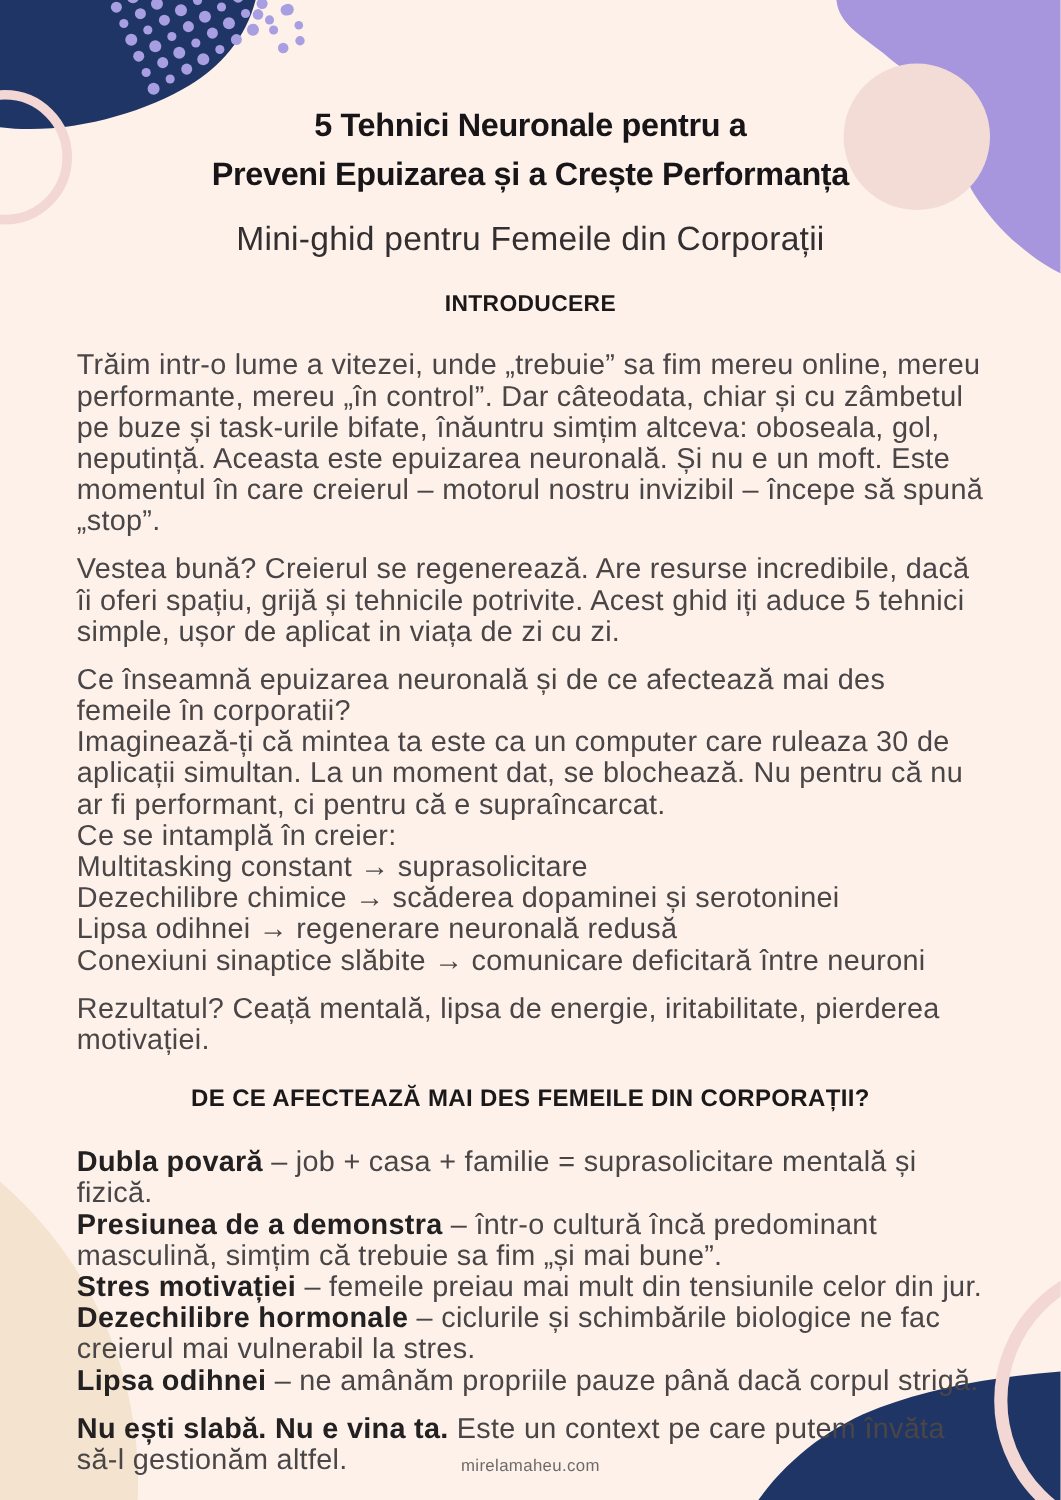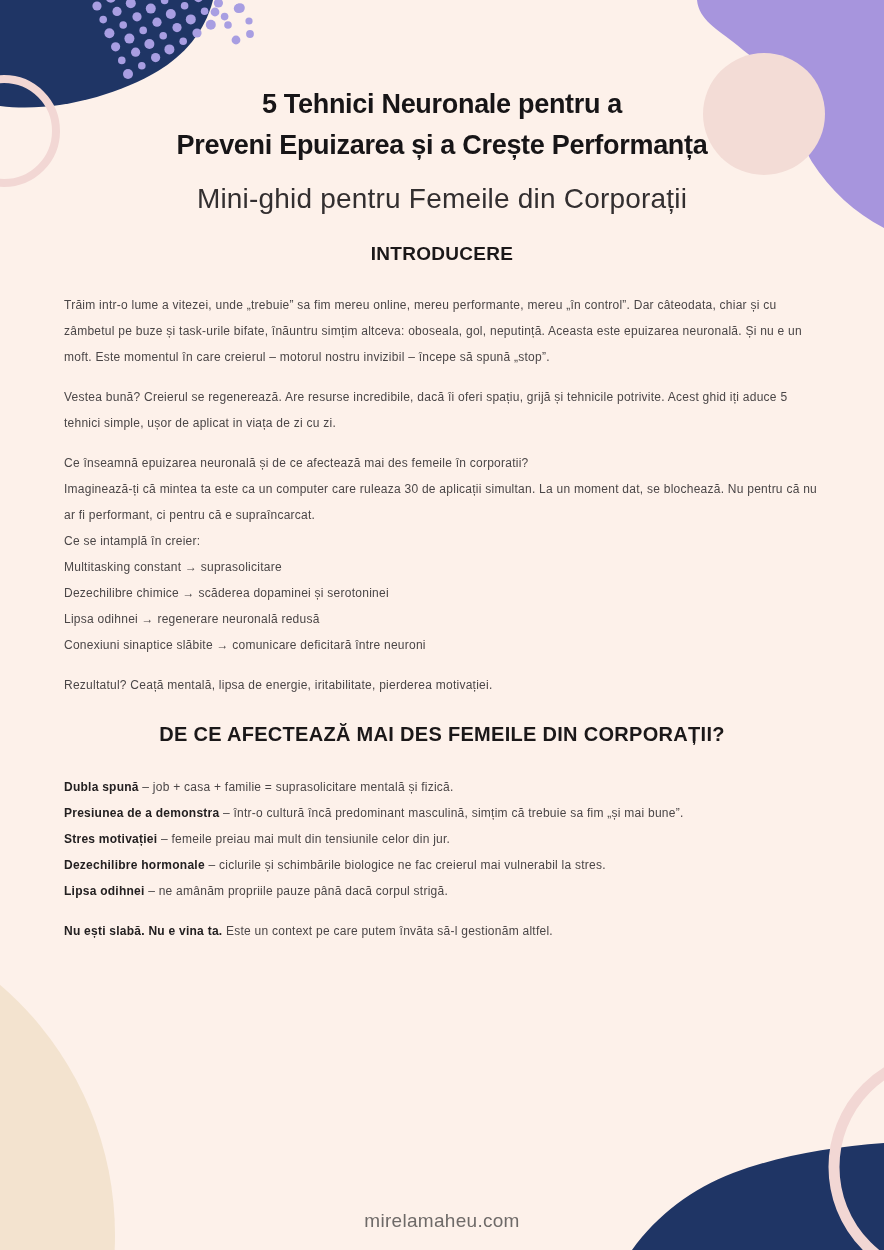--- a/index.html
+++ b/index.html
@@ -29,25 +29,25 @@
   .dot{fill:var(--c-purple_dots);}
   .content{position:absolute;inset:0;z-index:2;padding:84px 64px 0 64px;}
   .title{font-size:27px;line-height:41px;font-weight:700;letter-spacing:-0.3px;
          color:var(--c-title_text);text-align:center;}
   .subtitle{margin-top:18px;font-size:28px;line-height:30px;font-weight:400;
             color:#332f30;text-align:center;letter-spacing:0.2px;}
   .section-heading{font-size:20px;line-height:28px;font-weight:700;color:#1b1819;
                    text-align:center;letter-spacing:0.3px;}
   .section-intro .section-heading{margin:26px 0 24px 0;font-size:19px;}
   .section-why .section-heading{margin:22px 0 26px 0;}
-  .para{font-size:12px;line-height:26px;color:var(--c-body_text);letter-spacing:0.25px;
+  .para{font-size:24px;line-height:26px;color:var(--c-body_text);letter-spacing:0.25px;
         white-space:pre-line;margin:0 0 14px 0;}
   .para strong{color:var(--c-bold_text);font-weight:700;}
   .footer{position:absolute;left:0;right:0;bottom:16px;z-index:2;text-align:center;
-          font-size:19px;line-height:26px;color:var(--c-footer_text);letter-spacing:0.3px;}
+          font-size:14px;line-height:26px;color:var(--c-footer_text);letter-spacing:0.3px;}
 </style>
 </head>
 <body>
 
 <div class="page">
 
   <svg class="deco" width="884" height="1250" viewBox="0 0 884 1250" aria-hidden="true">
     <circle class="beige" cx="-215" cy="1235" r="330"></circle>
     <path class="navy" d="M0,0 L213,0 C205,32 183,56 158,71 C118,95 55,113 0,106 Z"></path>
     <g id="dots">
@@ -118,21 +118,21 @@
 Dezechilibre chimice → scăderea dopaminei și serotoninei
 Lipsa odihnei → regenerare neuronală redusă
 Conexiuni sinaptice slăbite → comunicare deficitară între neuroni</span></p>
           <p class="para"><span>Rezultatul? Ceață mentală, lipsa de energie, iritabilitate, pierderea motivației.</span></p>
         </div>
     </section>
 
     <section class="section-why">
       <h2 class="section-heading">DE CE AFECTEAZĂ MAI DES FEMEILE DIN CORPORAȚII?</h2>
       <div>
-          <p class="para"><strong>Dubla spună</strong><span> – job + casa + familie = suprasolicitare mentală și fizică.
+          <p class="para"><strong>Dubla povară</strong><span> – job + casa + familie = suprasolicitare mentală și fizică.
 </span><strong>Presiunea de a demonstra</strong><span> – într-o cultură încă predominant masculină, simțim că trebuie sa fim „și mai bune”.
 </span><strong>Stres motivației</strong><span> – femeile preiau mai mult din tensiunile celor din jur.
 </span><strong>Dezechilibre hormonale</strong><span> – ciclurile și schimbările biologice ne fac creierul mai vulnerabil la stres.
 </span><strong>Lipsa odihnei</strong><span> – ne amânăm propriile pauze până dacă corpul strigă.</span></p>
           <p class="para"><strong>Nu ești slabă. Nu e vina ta.</strong><span> Este un context pe care putem învăta să-l gestionăm altfel.</span></p>
         </div>
     </section>
   </div>
 
   <div class="footer">mirelamaheu.com</div>

